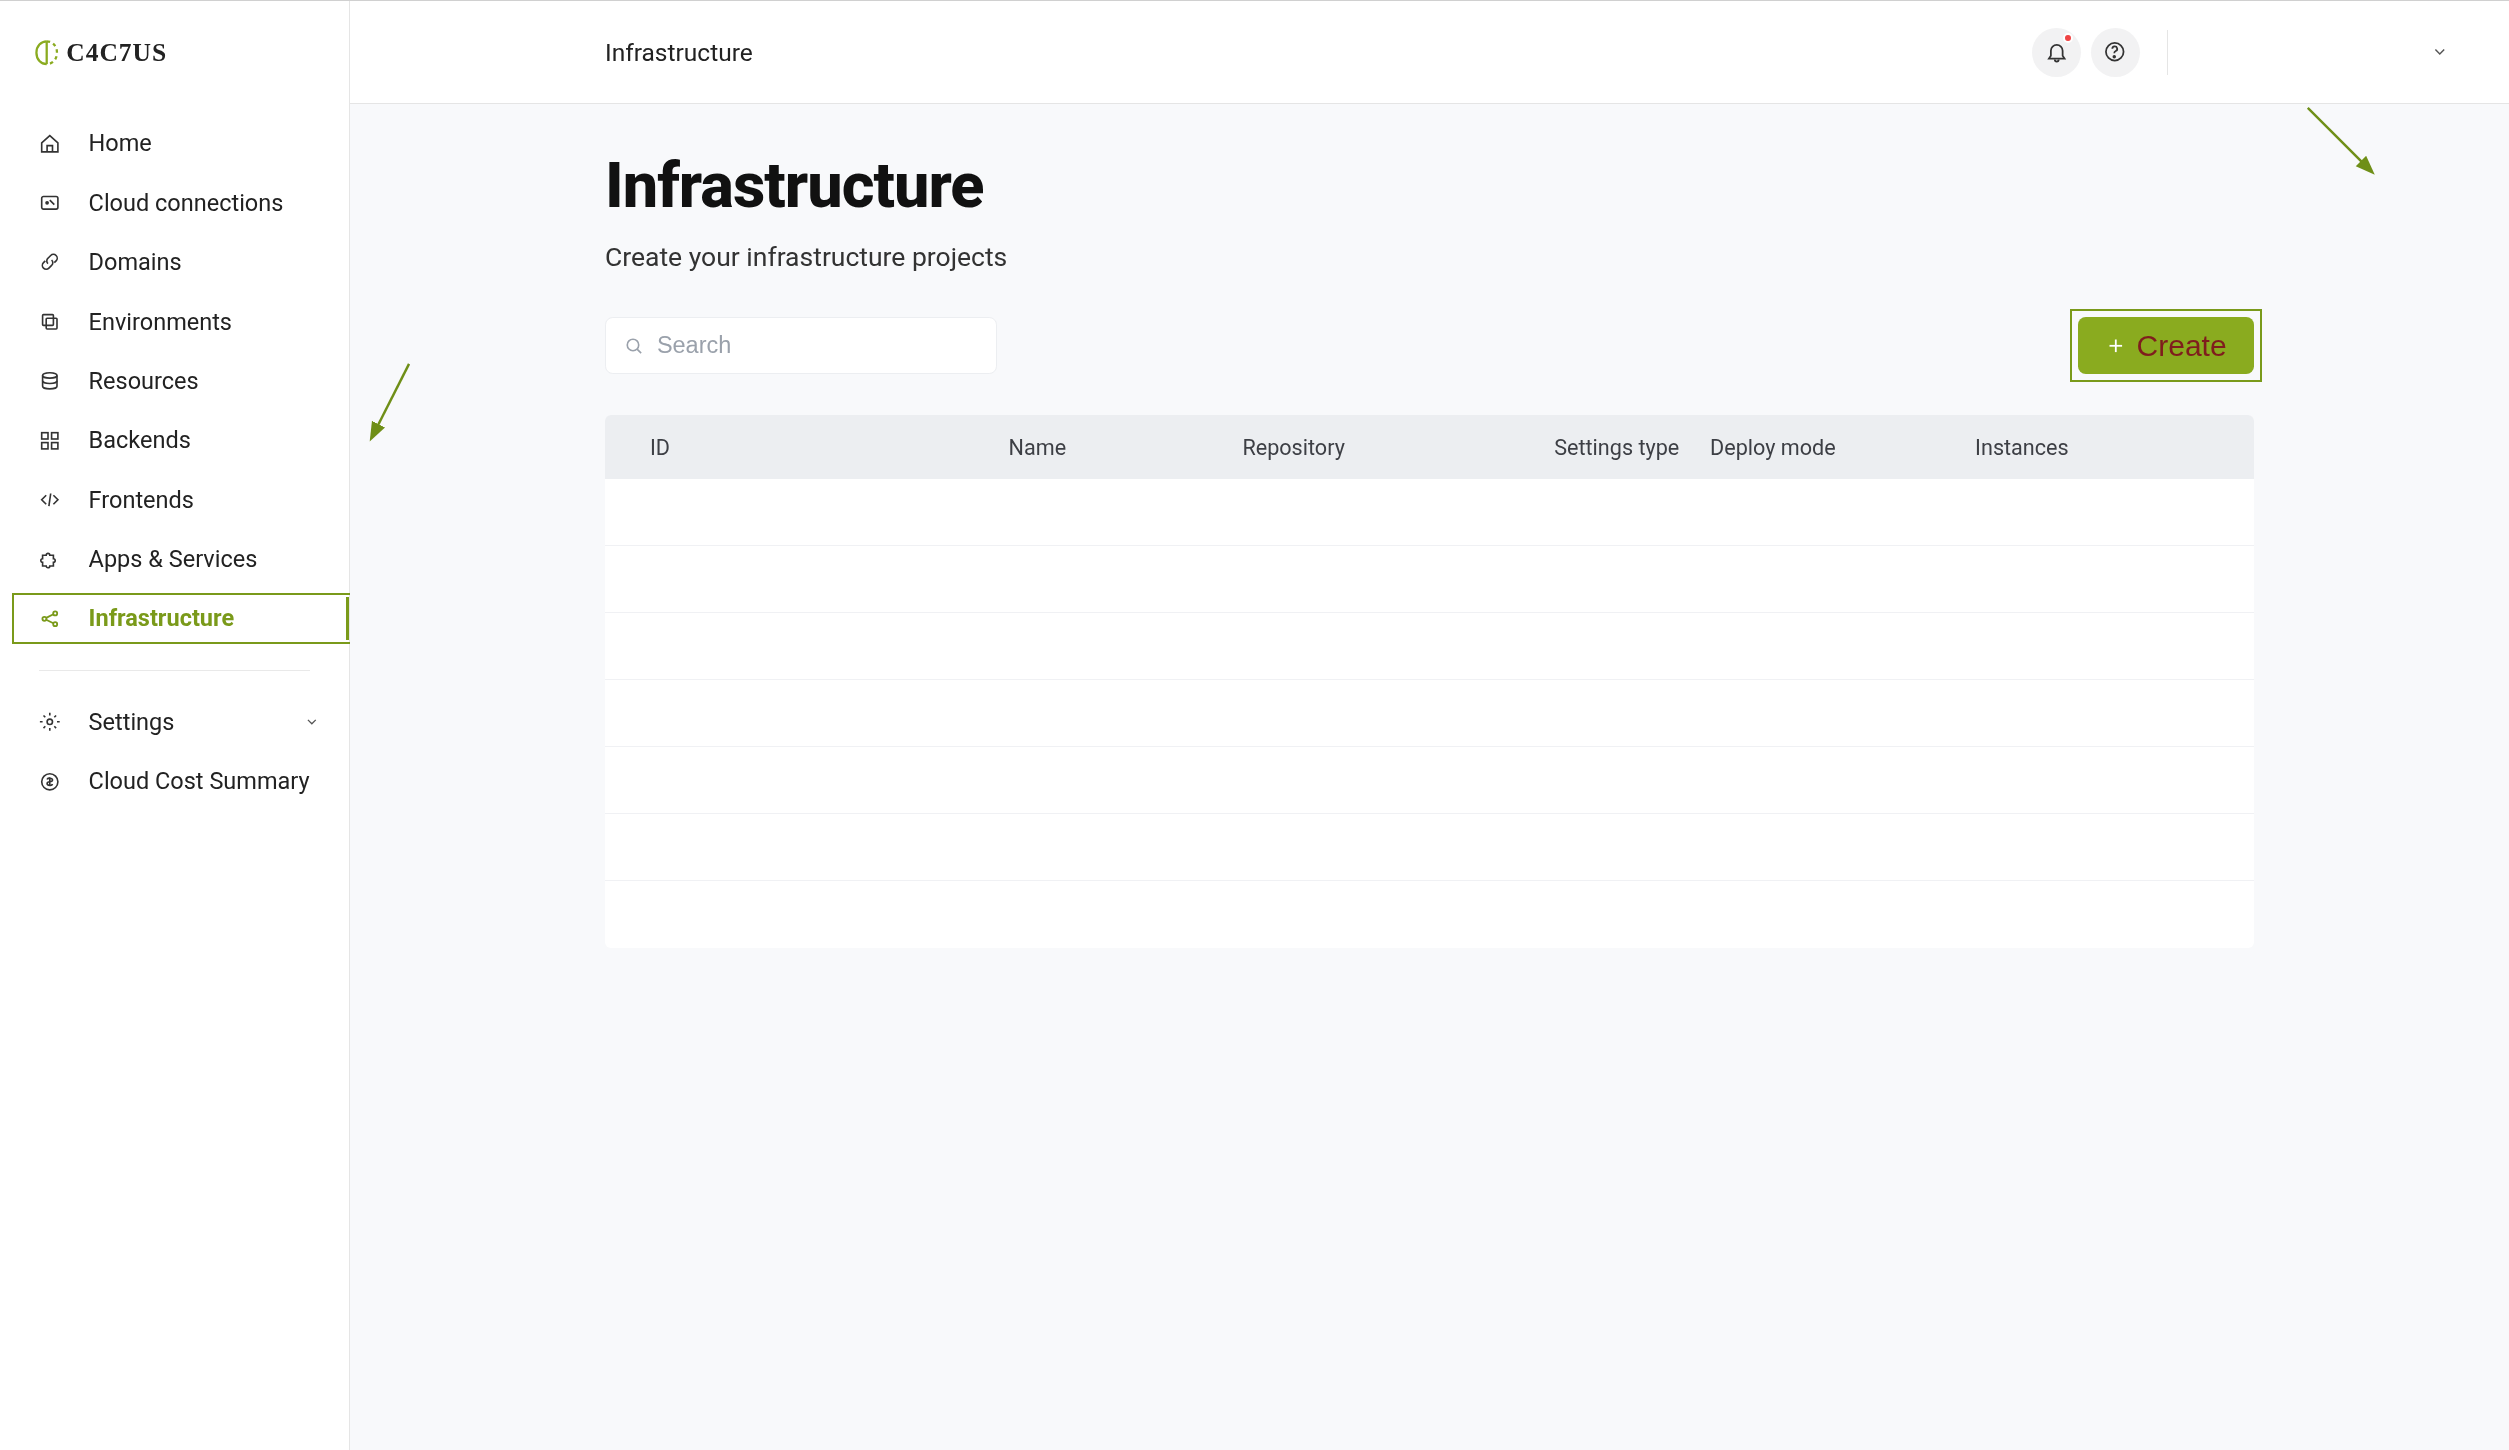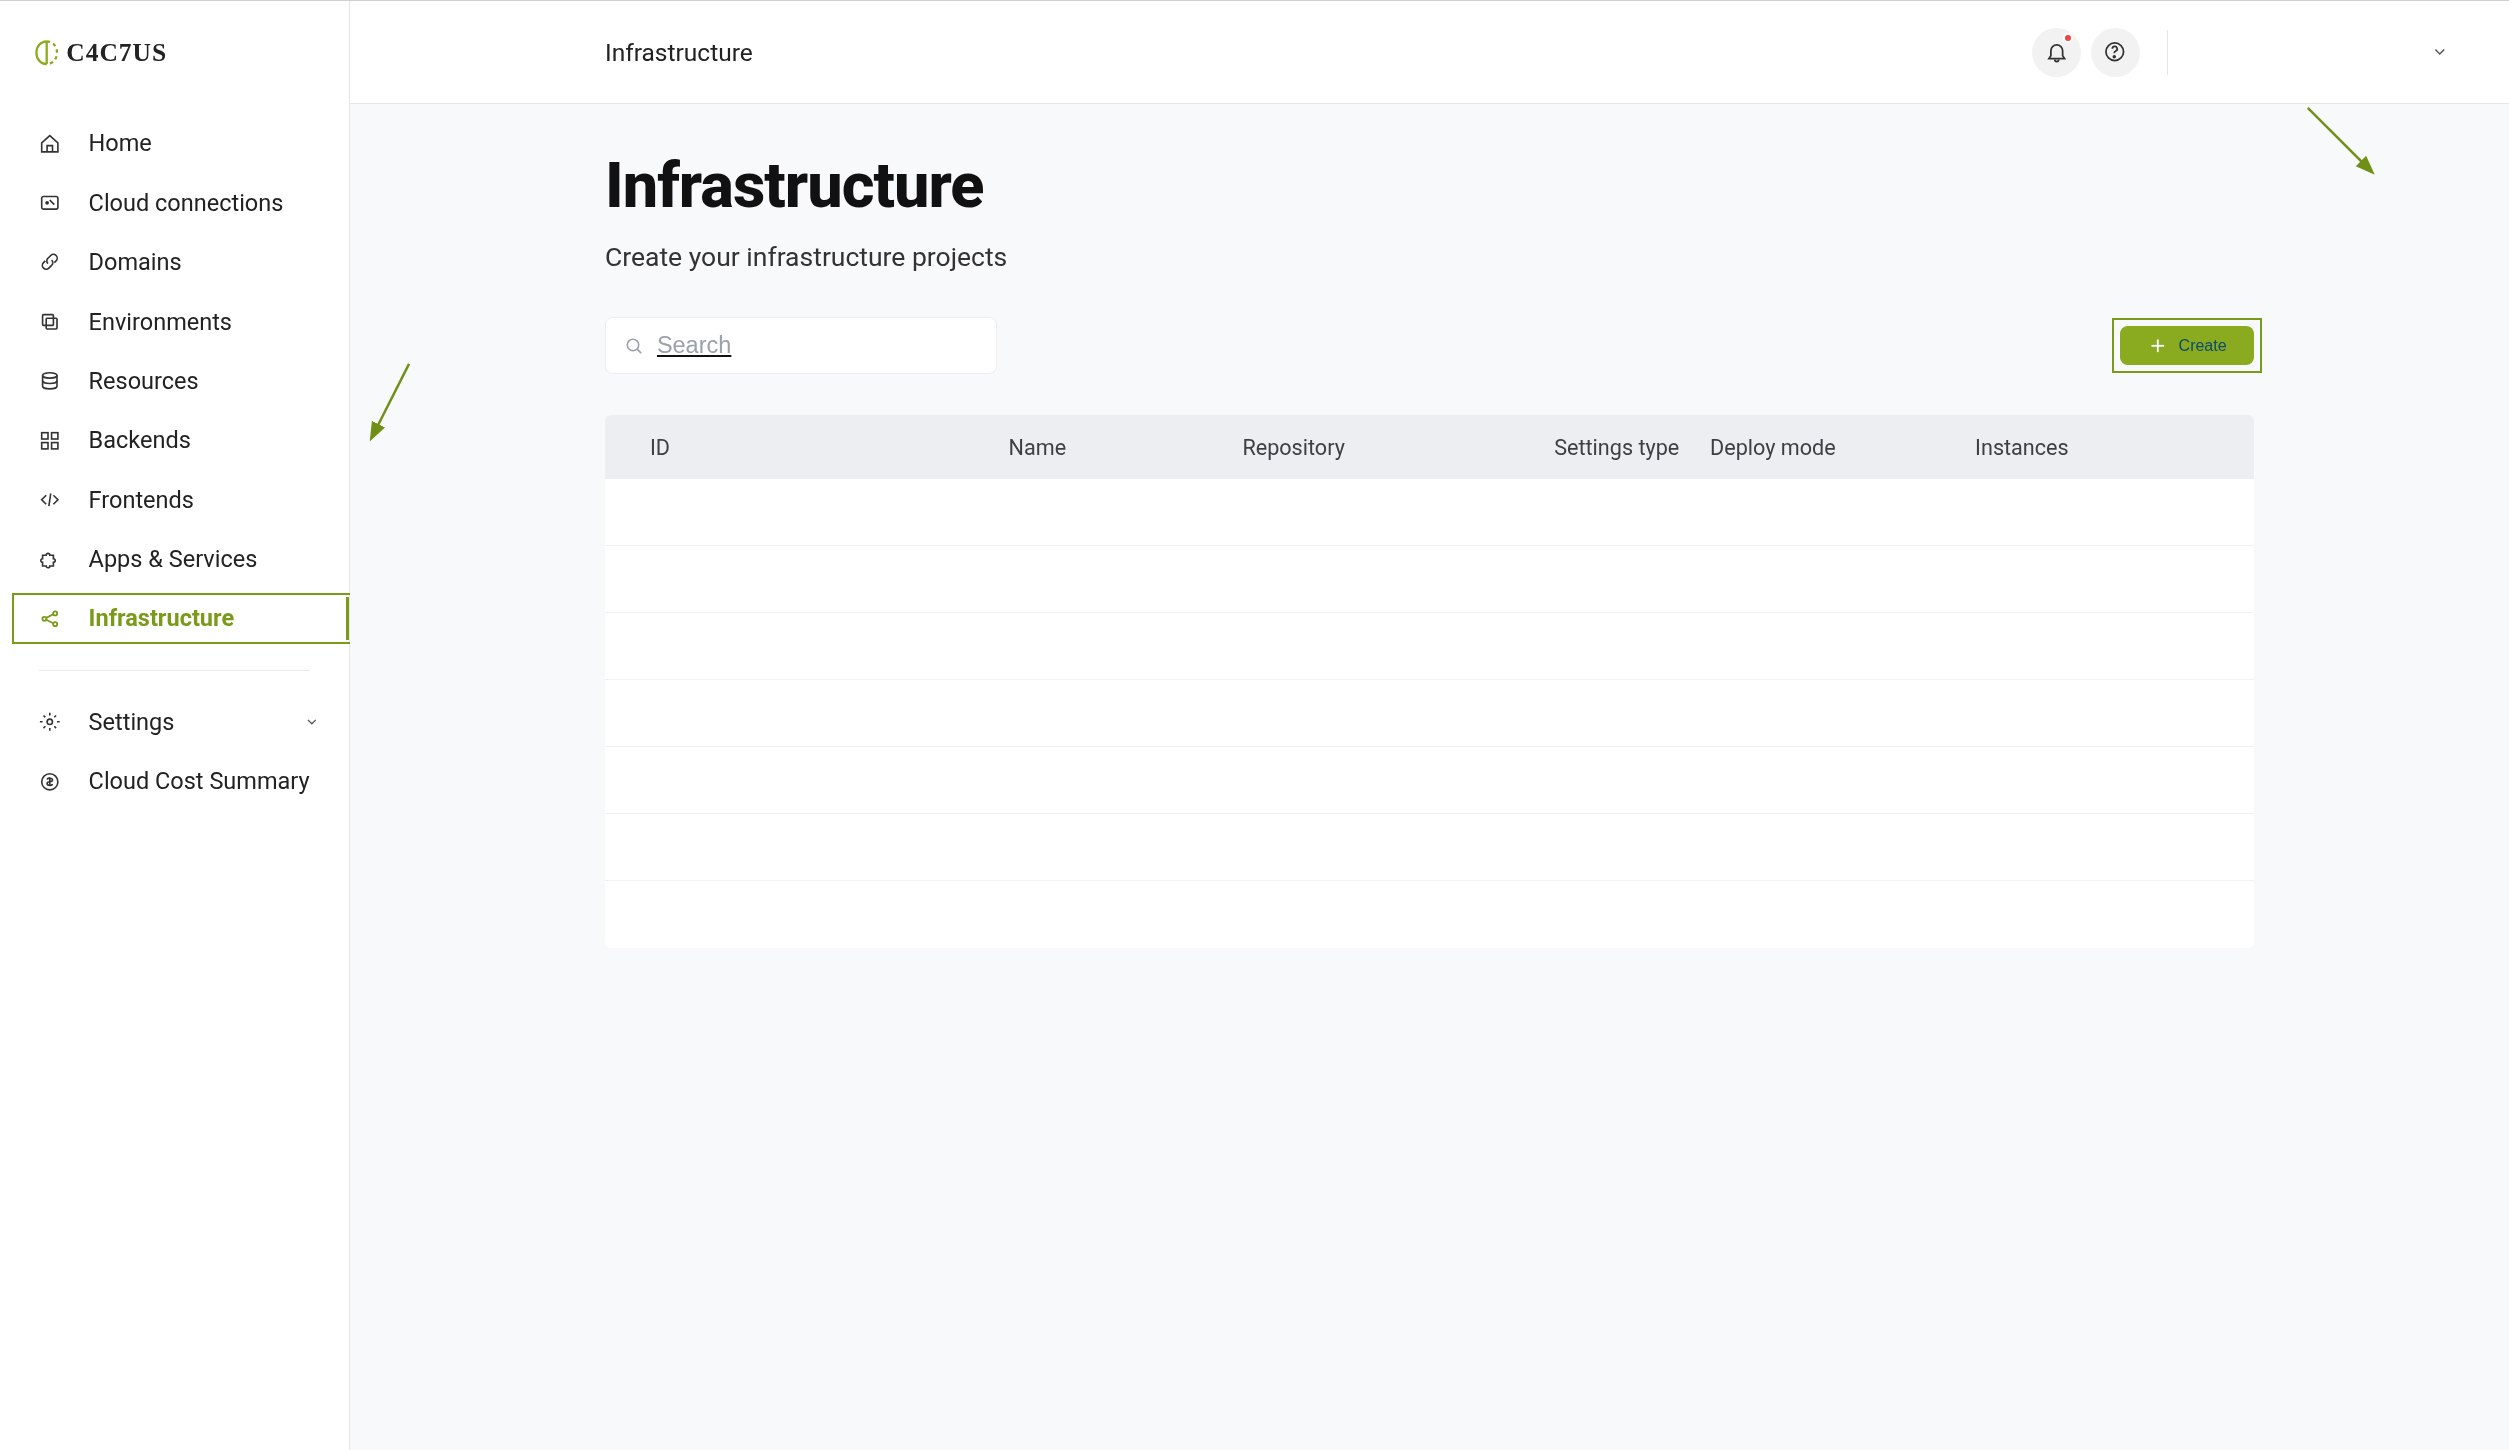--- a/index.html
+++ b/index.html
@@ -191,44 +191,43 @@
   .search-box {
     display: flex;
     align-items: center;
     width: 392px;
     height: 57px;
     border: 1px solid #eceef1;
     border-radius: 7.8px;
     background: #fff;
     padding: 0 17.6px;
     gap: 13.7px;
-    text-decoration: underline;
   }
   .search-box input {
     border: none;
     outline: none;
     background: transparent;
     font-size: 23.5px;
     width: 100%;
     color: #333;
   }
   .search-box input::placeholder { color: #9aa1ab; }
 
   .create-wrap {
     position: relative;
   }
   .create-btn {
     display: inline-flex;
     align-items: center;
     gap: 9.8px;
-    height: 39px;
+    height: 57px;
     padding: 0 27.4px;
     background: #8aab1f;
-    color: #0c4a6e;
-    font-size: 16px;
+    color: #7f1d1d;
+    font-size: 30px;
     font-weight: 500;
     border-radius: 7.8px;
     cursor: pointer;
     border: none;
   }
   .create-highlight {
     position: absolute;
     inset: -7.8px;
     border: 2px solid #7a9a1a;
     pointer-events: none;

